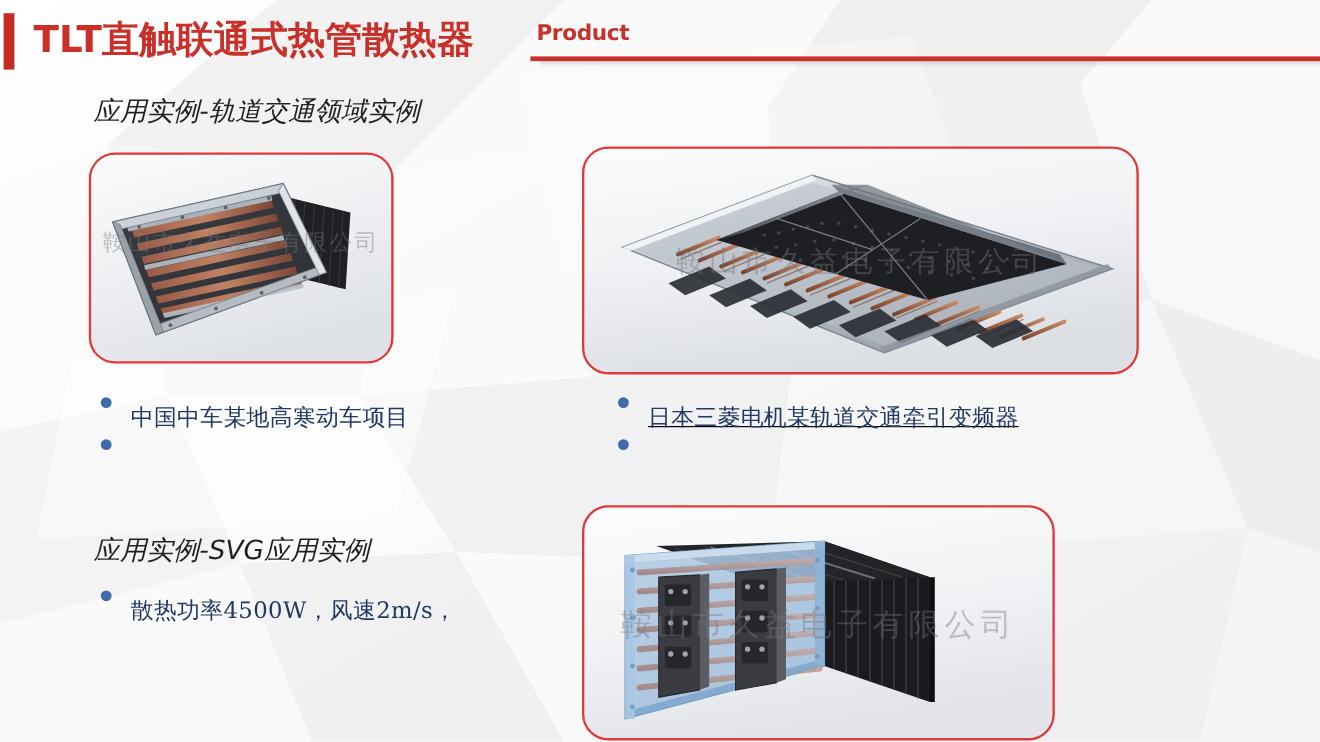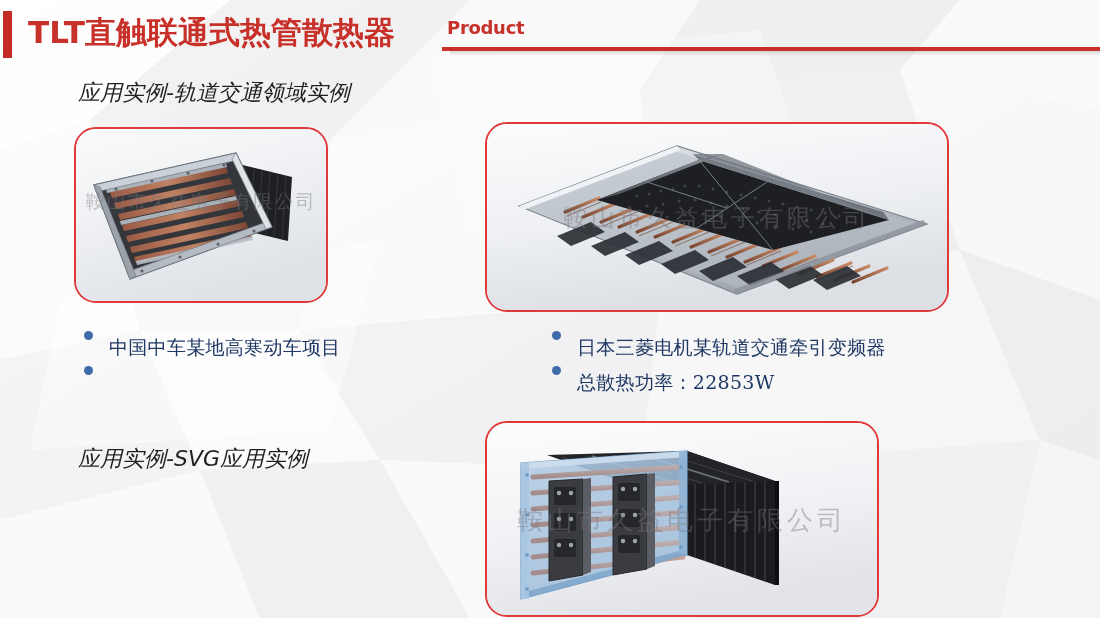--- a/index.html
+++ b/index.html
@@ -117,21 +117,21 @@
     position: relative;
     top: -4px;
   }
   .bullet-text {
     font-size: 19px;
     color: #1f3864;
     font-family: "DejaVu Serif", "Liberation Serif", serif;
     letter-spacing: 0.3px;
   }
   #bullets-rail-left  { left: 84px; top: 335px; }
-  #bullets-rail-right { left: 552px; top: 335px; }
+  #bullets-rail-right { left: 515px; top: 335px; text-decoration: underline; }
   #bullets-svg        { left: 84px; top: 496px; }
 
   
   .photo-frame {
     position: absolute;
     border: 2px solid #e0393a;
     border-radius: 22px;
     overflow: hidden;
     background: #eef0f3;
   }
@@ -417,21 +417,20 @@
     </div>
   </div>
 
   <div class="bullets" id="bullets-rail-right">
     <div class="bullet-row">
       <span class="bullet-dot"></span>
       <span class="bullet-text">日本三菱电机某轨道交通牵引变频器</span>
     </div>
     <div class="bullet-row">
       <span class="bullet-dot"></span>
-      <span class="bullet-text">总散热功率：22853W</span>
     </div>
   </div>
 
   <div class="section-heading" id="heading-svg">应用实例-SVG应用实例</div>
 
   <div class="photo-frame" id="photo-svg">
     <svg class="photo-canvas" viewBox="0 0 390 192" preserveAspectRatio="none">
       <defs>
         <linearGradient id="pc-bg" x1="0" y1="0" x2="0.3" y2="1">
           <stop offset="0%" stop-color="#fdfdfd"></stop>
@@ -541,15 +540,19 @@
           <circle cx="40" cy="166" r="2"></circle>
         <circle cx="194" cy="44" r="2"></circle>
           <circle cx="194" cy="84" r="2"></circle>
         <circle cx="194" cy="124" r="2"></circle>
       </g>
     </svg>
     <div class="watermark" id="wm-svg">鞍山市久益电子有限公司</div>
   </div>
 
   <div class="bullets" id="bullets-svg">
+    <div class="bullet-row">
+      <span class="bullet-dot"></span>
+      <span class="bullet-text">散热功率4500W，风速2m/s，</span>
+    </div>
   </div>
 
 </div>
 
 </body></html>

